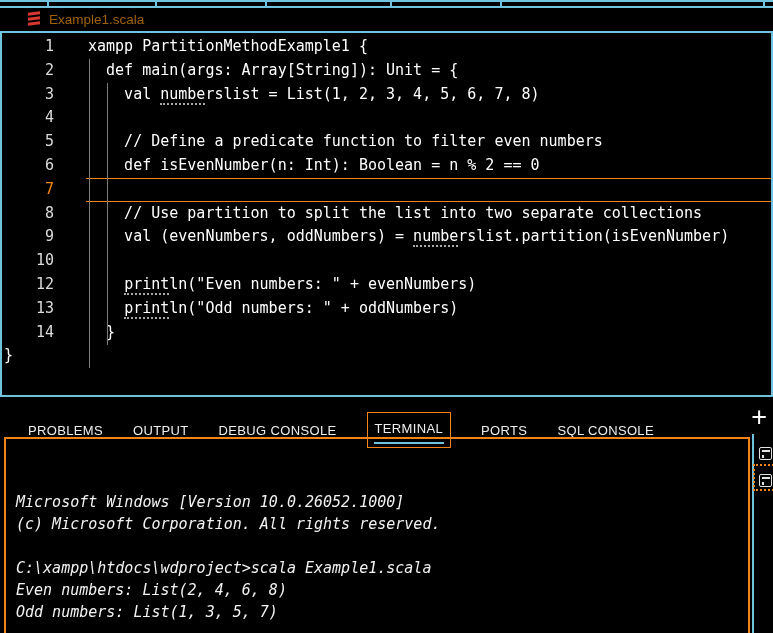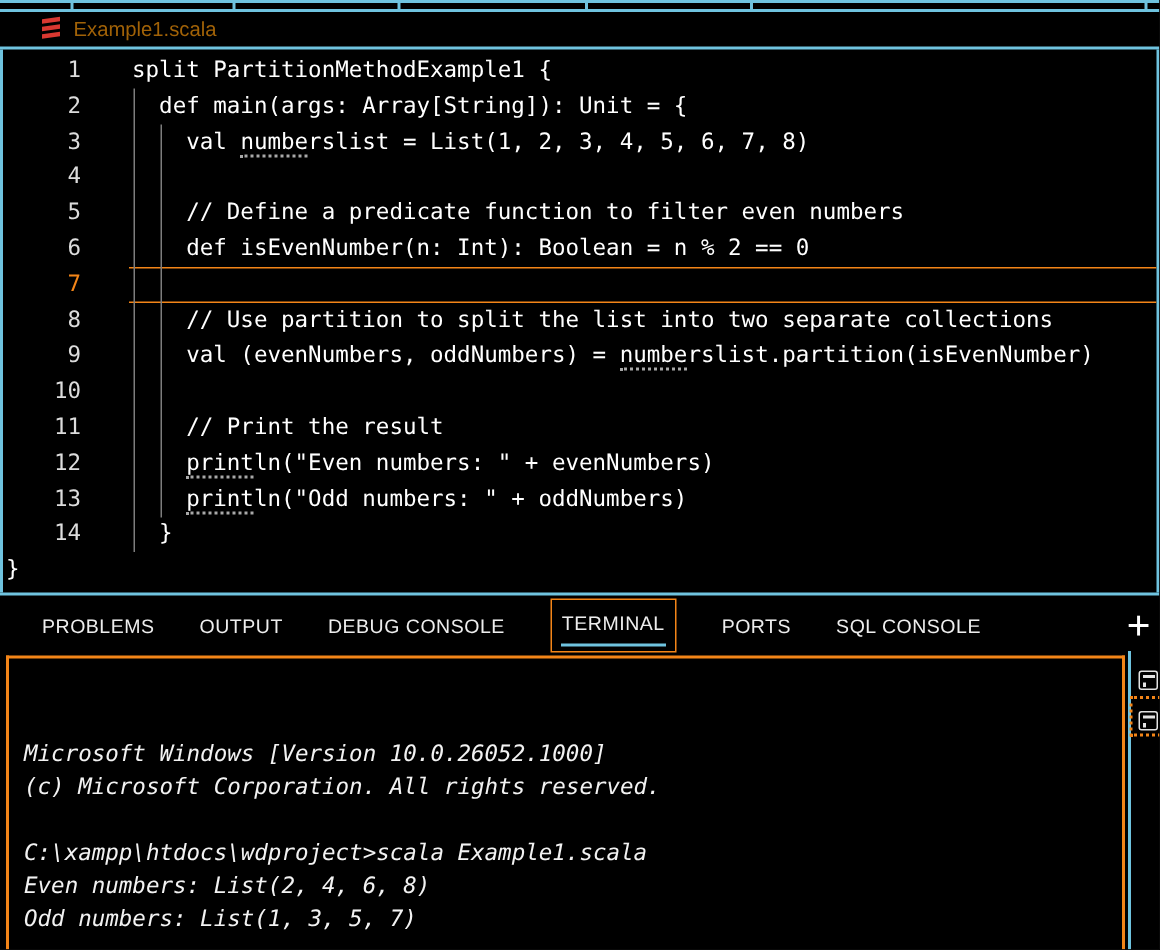--- a/index.html
+++ b/index.html
@@ -37,21 +37,21 @@
   .gutter{width:84px;box-sizing:border-box;text-align:right;padding-right:32px;color:#dcdcdc;flex:none;}
   .code-area{flex:1;box-sizing:border-box;padding-left:2px;color:var(--fg);}
   .code-row.active .gutter{color:var(--accent-orange);}
   .code-row.active .code-area{border-top:1px solid var(--accent-orange);border-bottom:1px solid var(--accent-orange);}
   .hint-underline{border-bottom:2px dotted #a9a9a9;}
   .indent-guide{position:absolute;width:1px;background:#7d7d7d;}
   .guide-1{left:87px;top:26px;height:309px;}
   .guide-2{left:105px;top:50px;height:262px;}
   
   .panel-sep{position:absolute;top:395px;left:0;right:0;height:2px;background:var(--accent-blue);}
-  .panel-tabs{position:absolute;top:397px;left:0;right:40px;height:40px;display:flex;
+  .panel-tabs{position:absolute;top:410px;left:0;right:40px;height:40px;display:flex;
     align-items:center;padding-left:28px;gap:30px;font-size:13px;letter-spacing:.35px;color:#ededed;}
   .panel-tab{white-space:nowrap;cursor:pointer;}
   .panel-tab.active{border:1px solid var(--accent-orange);padding:8px 7px 11px;position:relative;text-align:center;}
   .panel-tab.active::after{content:"";position:absolute;left:6px;right:6px;bottom:3px;height:2px;background:var(--accent-blue);}
   .plus-btn{position:absolute;top:397px;right:6px;height:40px;display:flex;align-items:center;
     color:#ffffff;font-size:27px;font-weight:100;cursor:pointer;line-height:1;}
   
   .terminal-box{position:absolute;top:437px;left:4px;right:23px;bottom:0;box-sizing:border-box;
     border:2px solid var(--accent-orange);border-bottom:none;
     padding:8px 0 0 10px;overflow:hidden;
@@ -90,31 +90,30 @@
           <i></i>
         </span>
       <span class="tab-label">Example1.scala</span>
     </div>
   </div>
 
   <div class="editor">
     <div class="indent-guide guide-1"></div>
     <div class="indent-guide guide-2"></div>
     <div>
-        <div class="code-row"><div class="gutter">1</div><div class="code-area"><span>split PartitionMethodExample1 {</span></div></div>
+        <div class="code-row"><div class="gutter">1</div><div class="code-area"><span>xampp PartitionMethodExample1 {</span></div></div>
         <div class="code-row"><div class="gutter">2</div><div class="code-area"><span>  def main(args: Array[String]): Unit = {</span></div></div>
         <div class="code-row"><div class="gutter">3</div><div class="code-area"><span>    val </span><span class="hint-underline">numbe</span><span>rslist = List(1, 2, 3, 4, 5, 6, 7, 8)</span></div></div>
         <div class="code-row"><div class="gutter">4</div><div class="code-area"></div></div>
         <div class="code-row"><div class="gutter">5</div><div class="code-area"><span>    // Define a predicate function to filter even numbers</span></div></div>
         <div class="code-row"><div class="gutter">6</div><div class="code-area"><span>    def isEvenNumber(n: Int): Boolean = n % 2 == 0</span></div></div>
         <div class="code-row active"><div class="gutter">7</div><div class="code-area"></div></div>
         <div class="code-row"><div class="gutter">8</div><div class="code-area"><span>    // Use partition to split the list into two separate collections</span></div></div>
         <div class="code-row"><div class="gutter">9</div><div class="code-area"><span>    val (evenNumbers, oddNumbers) = </span><span class="hint-underline">numbe</span><span>rslist.partition(isEvenNumber)</span></div></div>
         <div class="code-row"><div class="gutter">10</div><div class="code-area"></div></div>
-        <div class="code-row"><div class="gutter">11</div><div class="code-area"><span>    // Print the result</span></div></div>
         <div class="code-row"><div class="gutter">12</div><div class="code-area"><span>    </span><span class="hint-underline">print</span><span>ln("Even numbers: " + evenNumbers)</span></div></div>
         <div class="code-row"><div class="gutter">13</div><div class="code-area"><span>    </span><span class="hint-underline">print</span><span>ln("Odd numbers: " + oddNumbers)</span></div></div>
         <div class="code-row"><div class="gutter">14</div><div class="code-area"><span>  }</span></div></div>
         <div class="code-row"><div class="code-area"><span>}</span></div></div>
       </div>
   </div>
 
   <div class="panel-sep"></div>
 
   <div class="panel-tabs">

